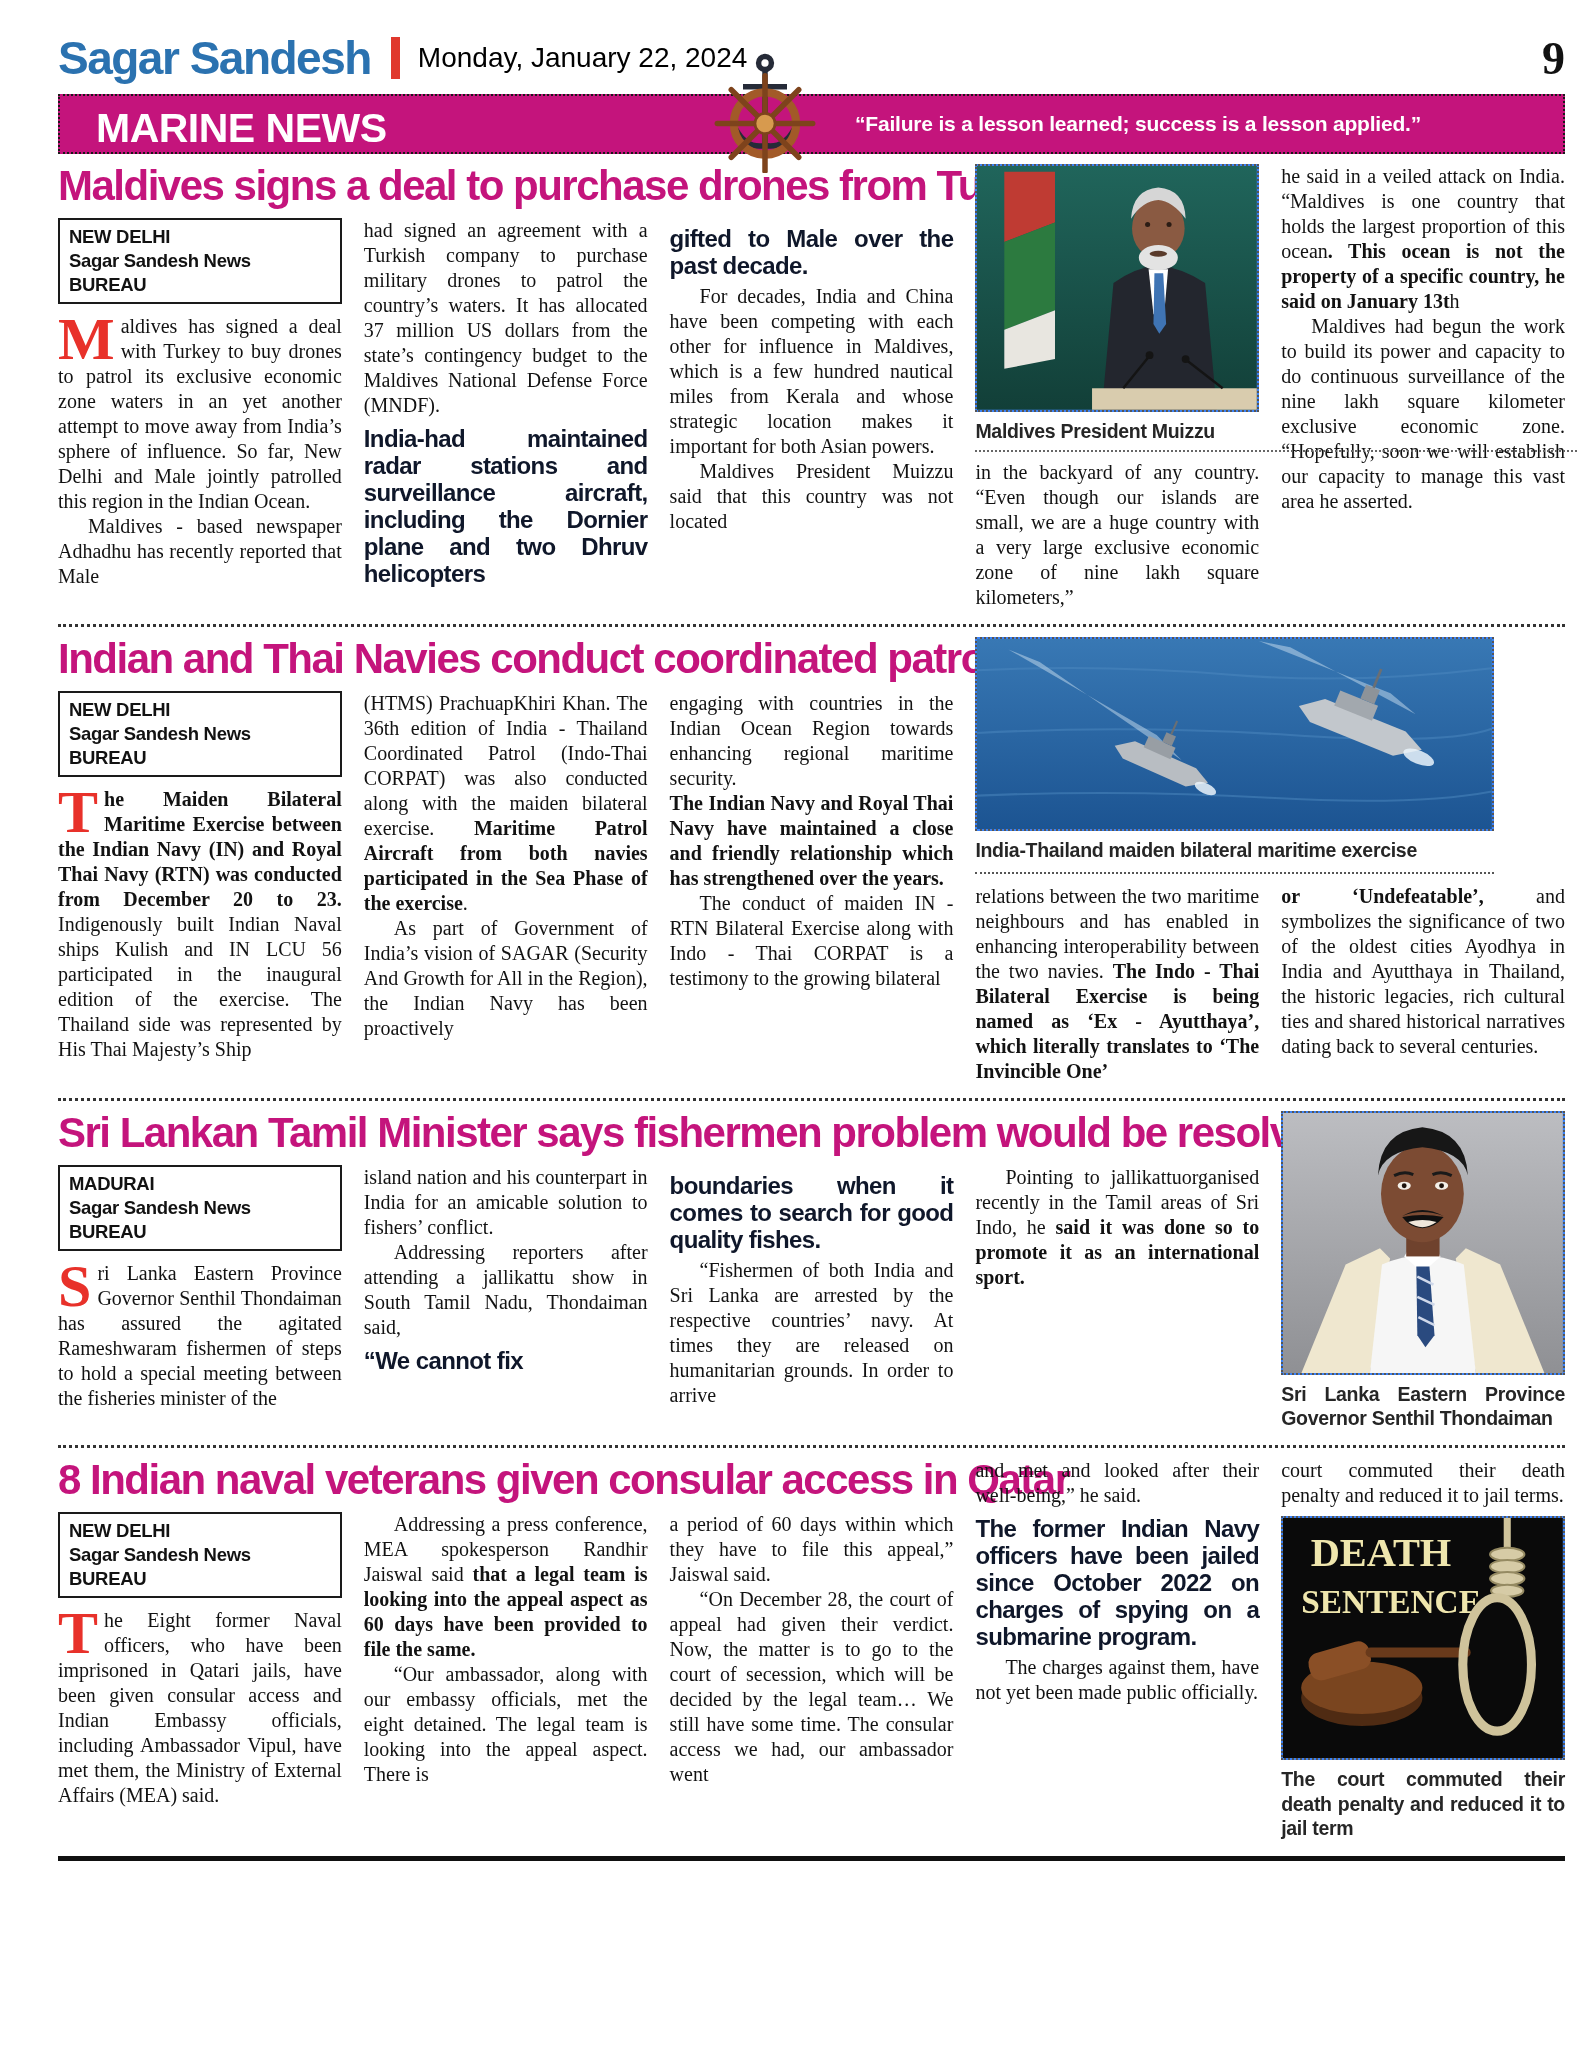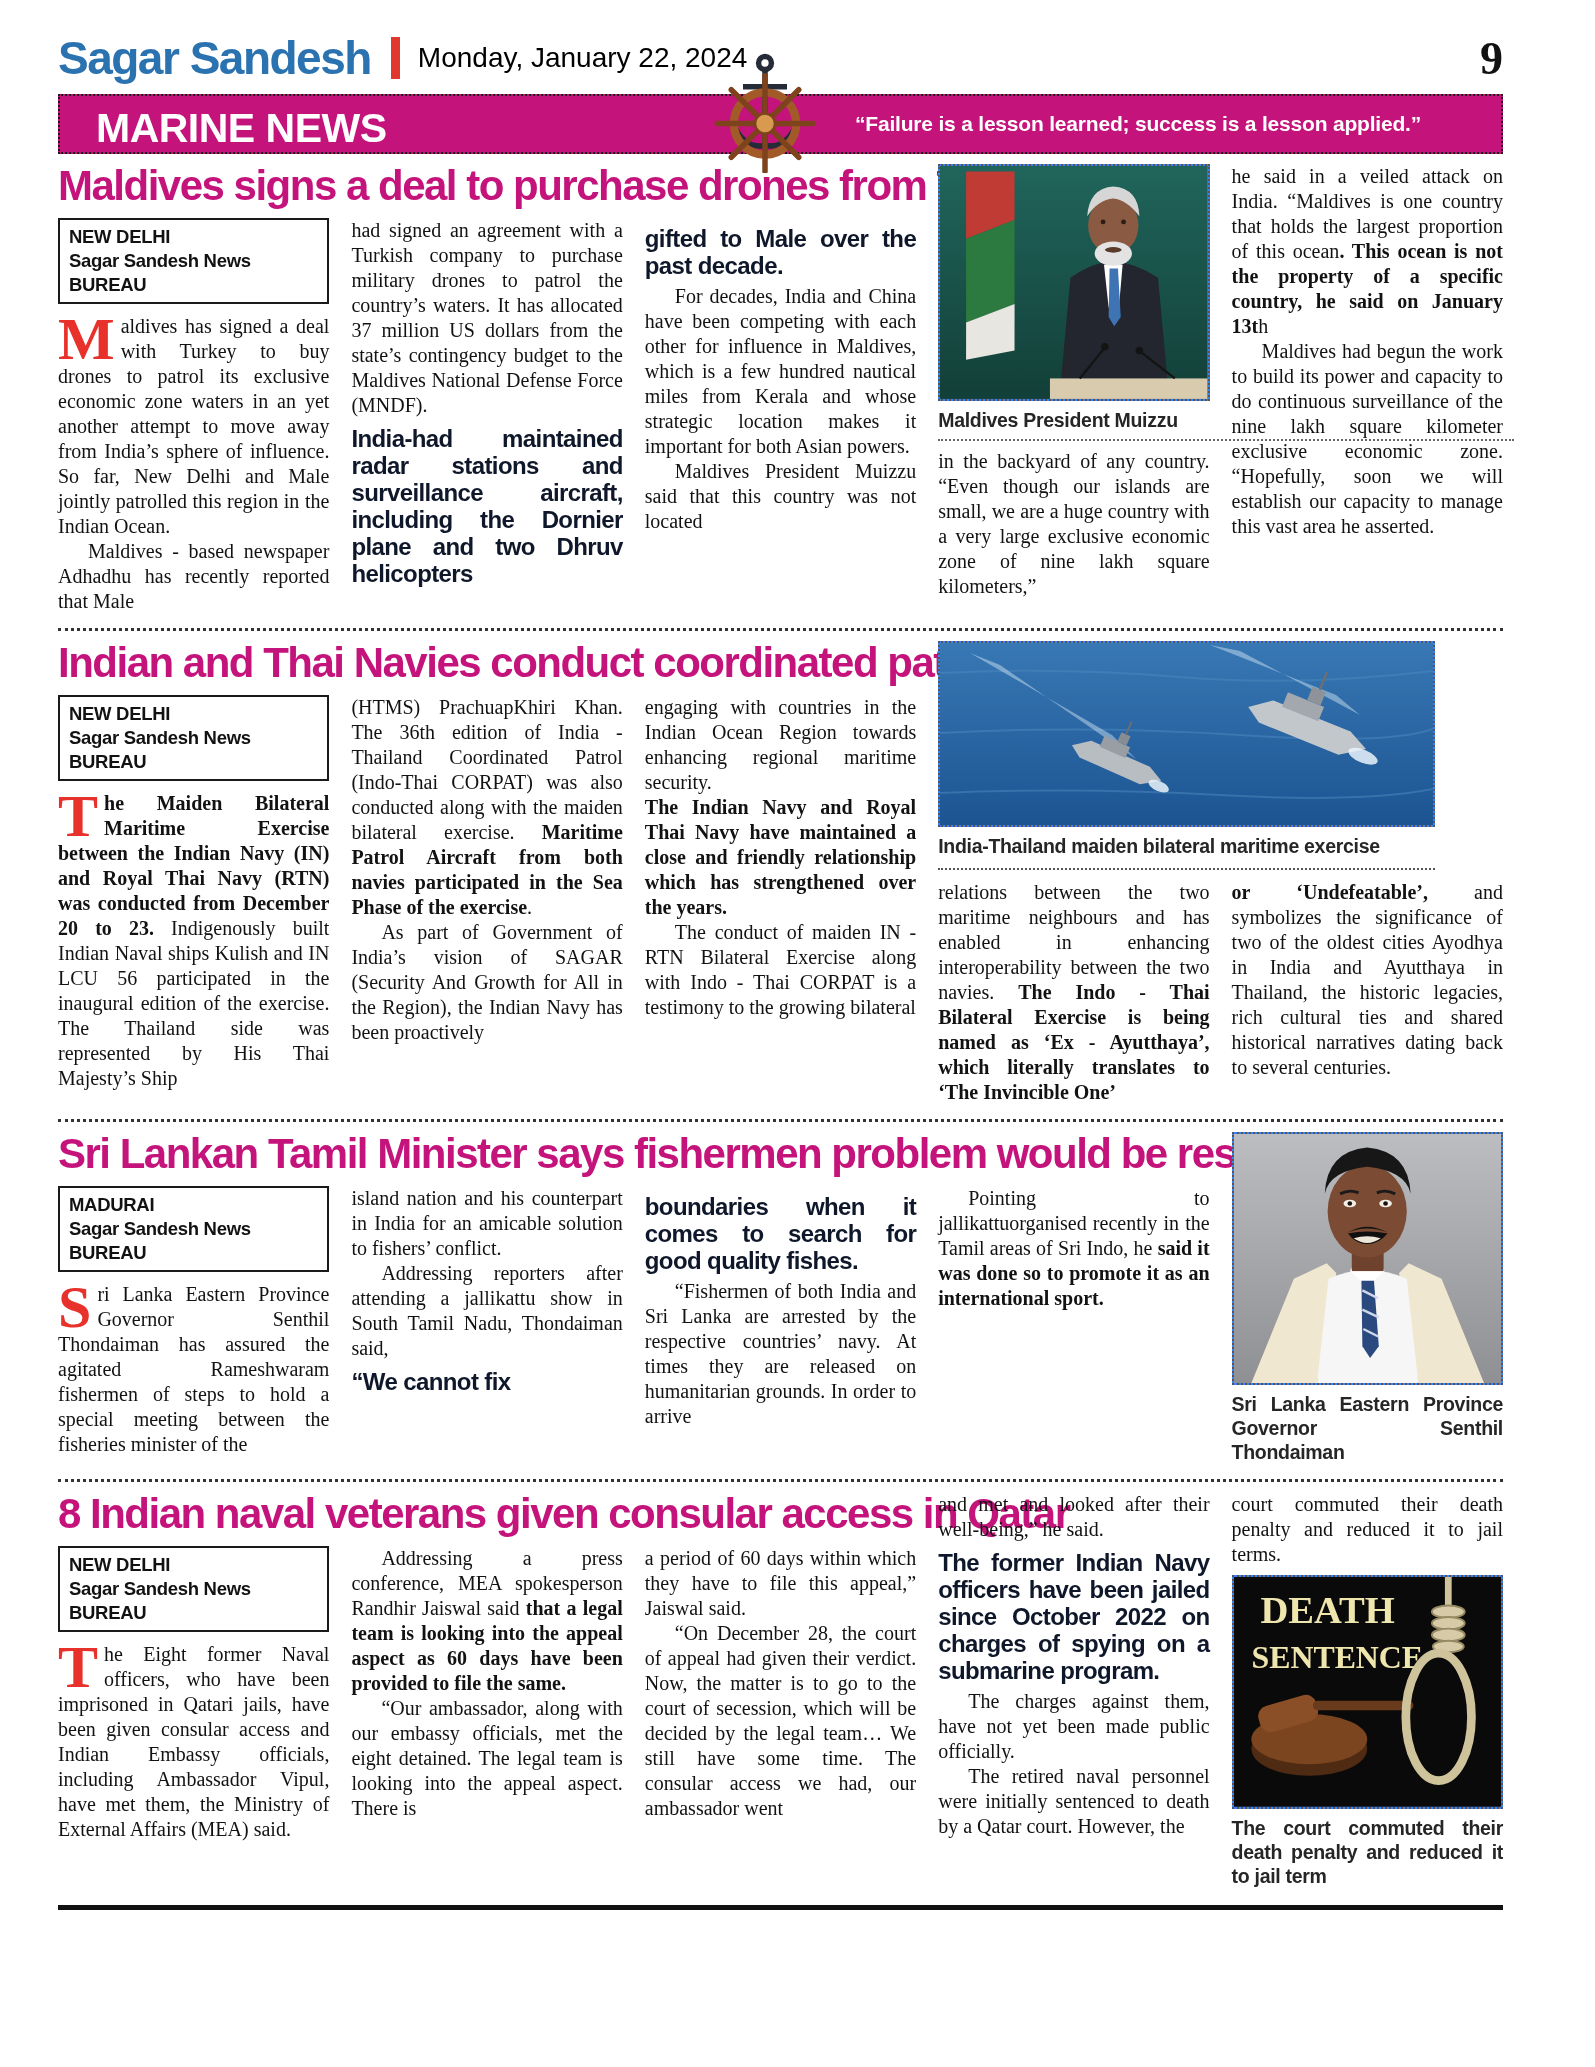--- a/index.html
+++ b/index.html
@@ -1,20 +1,20 @@
 <!DOCTYPE html>
 <html><head>
 <meta charset="utf-8">
 <style>
   * { box-sizing: border-box; }
   html,body { margin:0; padding:0; background:#ffffff; }
   .page {
     width: 1595px; height: 2067px; overflow: hidden;
     margin: 0 auto; background: #fff;
-    padding: 26px 92px 0 58px;
+    padding: 26px 30px 0 58px;
     font-family: "Liberation Serif", serif;
     color: #121212;
     position: relative;
   }
 
   
   .masthead-row { display:flex; align-items:center; height:64px; }
   .logo {
     font-family: "Liberation Sans", sans-serif; font-weight: bold;
     font-size: 46px; color: #2b72b0; letter-spacing: -1.5px;
@@ -357,21 +357,20 @@
 
     <div class="col" style="grid-column:3">
       <p>a period of 60 days within which they have to file this appeal,” Jaiswal said.</p>
       <p class="ind">“On December 28, the court of appeal had given their verdict. Now, the matter is to go to the court of secession, which will be decided by the legal team… We still have some time. The consular access we had, our ambassador went</p>
     </div>
 
     <div class="colr" style="grid-column:4">
       <p>and met and looked after their well-being,” he said.</p>
       <p class="blue">The former Indian Navy officers have been jailed since October 2022 on charges of spying on a submarine program.</p>
       <p class="ind">The charges against them, have not yet been made public officially.</p>
-      <p class="ind">The retired naval personnel were initially sentenced to death by a Qatar court. However, the</p>
     </div>
 
     <div class="colr" style="grid-column:5">
       <p>court commuted their death penalty and reduced it to jail terms.</p>
       <span class="photo" style="margin-top:8px">
         <svg viewBox="0 0 277 238">
           <rect width="277" height="238" fill="#0a0a0a"></rect>
           <text x="97" y="48" font-family="Liberation Serif, serif" font-weight="bold" font-size="40" fill="#efe6ad" text-anchor="middle">DEATH</text>
           <text x="107" y="94" font-family="Liberation Serif, serif" font-weight="bold" font-size="33" fill="#efe6ad" text-anchor="middle">SENTENCE</text>
           <ellipse cx="78" cy="178" rx="60" ry="28" fill="#4f2b13"></ellipse>

